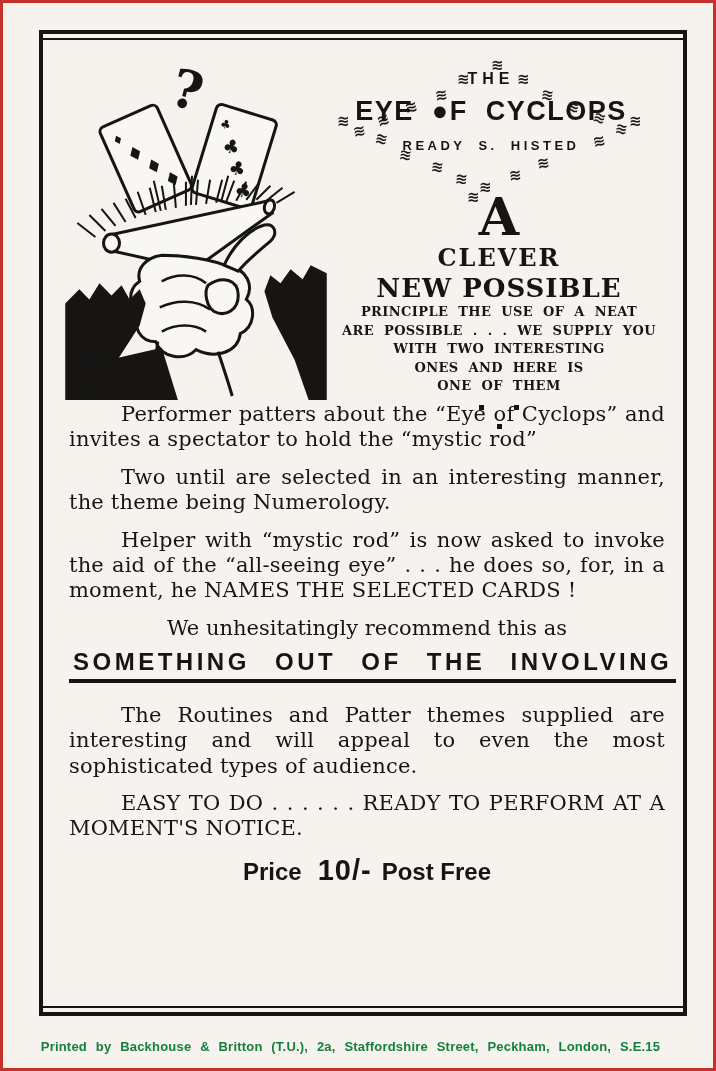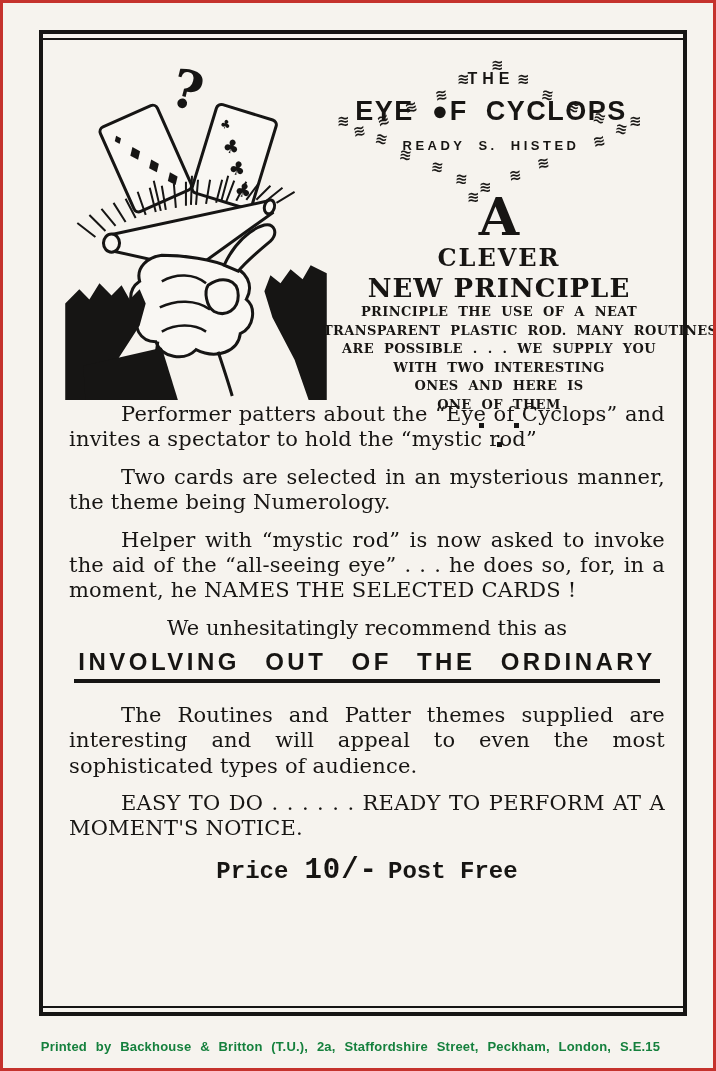--- a/index.html
+++ b/index.html
@@ -71,21 +71,21 @@
   .headline-wrap{text-align:center;margin:2px 0 20px;}
   .headline{
     display:inline-block;
     font:700 24px "Liberation Sans", sans-serif;
     letter-spacing:3.5px;word-spacing:15px;white-space:nowrap;
     border-bottom:4px solid #161514;padding:0 4px 3px;
   }
   .caps-line{letter-spacing:.4px;}
   .price{
     text-align:center;margin-top:12px;font-weight:700;
-    font-family:Liberation Mono, monospace;font-size:24px;
+    font-family:Liberation Sans, sans-serif;font-size:24px;
   }
   .price .pv{font-size:29px;letter-spacing:1px;padding:0 10px;}
   .price .pl{padding-right:6px;}
   
   .imprint{
     position:absolute;left:0;right:15px;bottom:14px;text-align:center;
     font:700 13px "Liberation Sans", sans-serif;letter-spacing:.2px;word-spacing:5px;
     color:#15803d;
   }
 </style>
@@ -169,38 +169,37 @@
       <i class="lash" style="left:262px;top:76px;transform:rotate(-12deg)">≋</i>
       <i class="lash" style="left:136px;top:132px">≋</i>
       <div class="kicker">THE</div>
       <div class="title">EYE ●F CYCLOPS</div>
       <div class="byline">READY S. HISTED</div>
     </div>
 
     <div class="principle">
       <div class="big-a">A</div>
       <div class="clever">CLEVER</div>
-      <div class="new-principle">NEW PRINCIPLE</div>
+      <div class="new-principle">NEW POSSIBLE</div>
       <div class="small-line">PRINCIPLE THE USE OF A NEAT</div>
-      <div class="small-line">TRANSPARENT PLASTIC ROD.  MANY ROUTINES</div>
       <div class="small-line">ARE POSSIBLE . . . WE SUPPLY YOU</div>
       <div class="small-line">WITH TWO INTERESTING</div>
       <div class="small-line">ONES AND HERE IS</div>
       <div class="small-line">ONE OF THEM</div>
       <div class="dots"><span class="sq"></span><span class="sq"></span></div>
       <div class="dots-2"><span class="sq"></span></div>
     </div>
 
     <div class="copy">
       <p>Performer patters about the “Eye of Cyclops” and invites a spectator to hold the “mystic rod”</p>
-      <p>Two cards are selected in an mysterious manner, the theme being Numerology.</p>
+      <p>Two until are selected in an interesting manner, the theme being Numerology.</p>
       <p>Helper with “mystic rod” is now asked to invoke the aid of the “all-seeing eye” . . . he does so, for, in a moment, he NAMES THE SELECTED CARDS !</p>
       <div class="intro">We unhesitatingly recommend this as</div>
       <div class="headline-wrap">
-        <span class="headline">INVOLVING OUT OF THE ORDINARY</span>
+        <span class="headline">SOMETHING OUT OF THE INVOLVING</span>
       </div>
       <p>The Routines and Patter themes supplied are interesting and will appeal to even the most sophisticated types of audience.</p>
       <p class="caps-line">EASY TO DO . . . . . . READY TO PERFORM AT A MOMENT'S NOTICE.</p>
       <div class="price">
         <span class="pl">Price</span><span class="pv">10/-</span><span>Post Free</span>
       </div>
     </div>
 
   </div>
 

